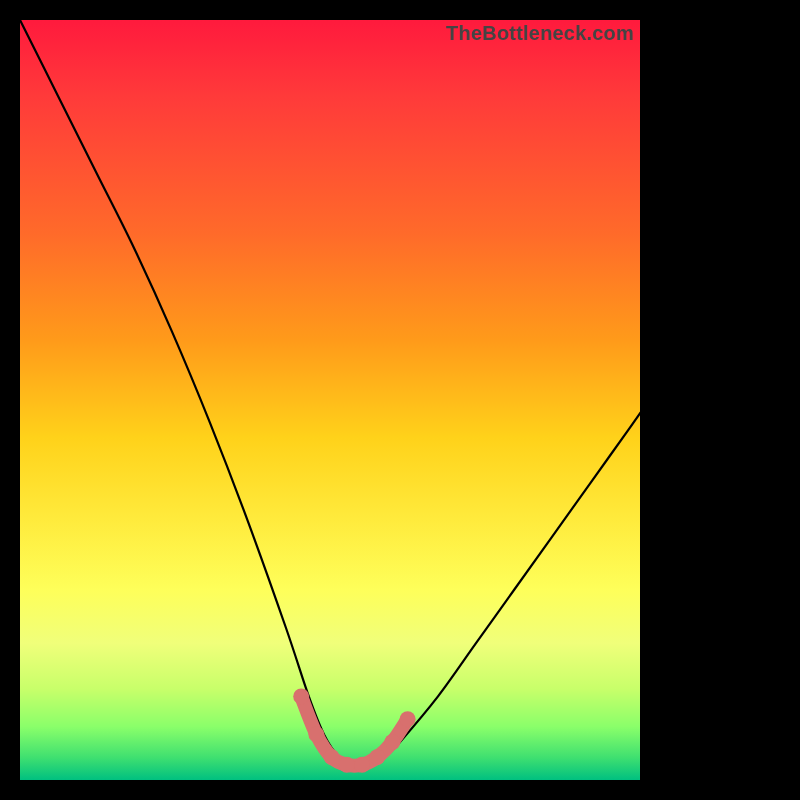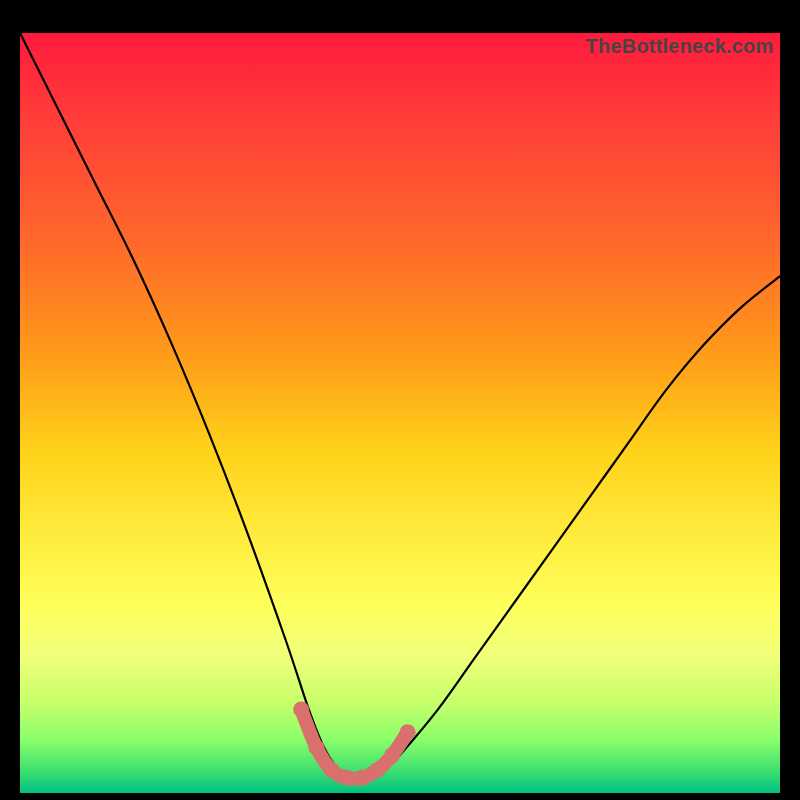--- a/index.html
+++ b/index.html
@@ -13,22 +13,22 @@
   }
   .frame {
     position: relative;
     width: 800px;
     height: 800px;
     background: #000;
   }
   .plot {
     position: absolute;
     left: 20px;
-    top: 33px;
-    width: 760px;
+    top: 20px;
+    width: 620px;
     height: 760px;
     
     background: linear-gradient(
       to bottom,
       #ff1a3d 0%,
       #ff3a3a 10%,
       #ff6a2a 28%,
       #ff9a1a 42%,
       #ffd21a 55%,
       #ffe93a 65%,

